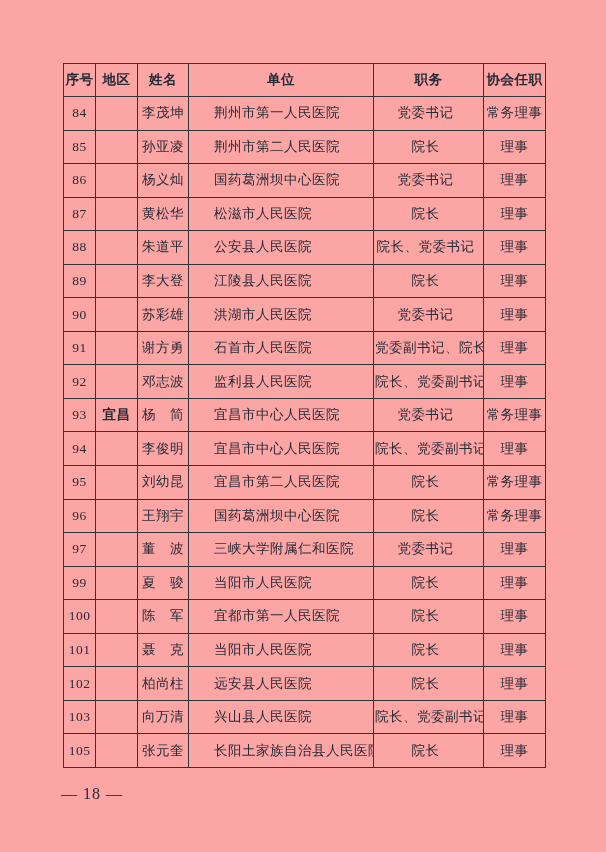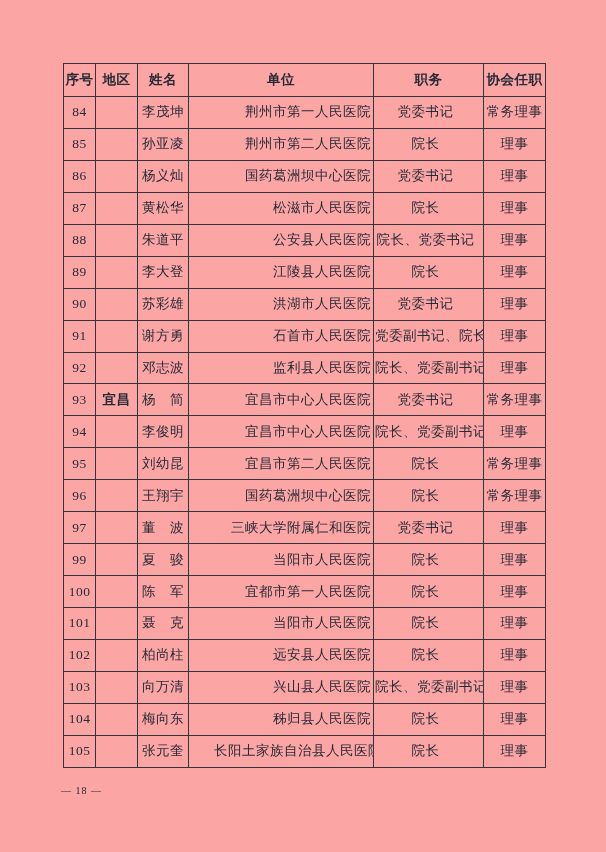--- a/index.html
+++ b/index.html
@@ -33,30 +33,30 @@
     vertical-align: middle;
     overflow: hidden;
     white-space: nowrap;
   }
   .members thead th {
     height: 32px;
     font-weight: 700;
   }
   .members tbody td { height: 30.6px; }
   .members td.c-org {
-    text-align: right;
+    text-align: left;
     padding-left: 25px;
     padding-right: 2px;
   }
   .members td.c-region { font-weight: 700; }
   .members td.c-pos { padding-left: 1px; padding-right: 7px; }
   .page-number {
     position: absolute;
     left: 61px; top: 785px;
-    font-size: 10px;
+    font-size: 16px;
     letter-spacing: 1px;
     color: #272b36;
   }
 </style>
 </head>
 <body>
 
 <div class="page">
 
   <table class="members">
@@ -225,28 +225,20 @@
     </tr>
         <tr>
       <td class="c-no">103</td>
       <td class="c-region"></td>
       <td class="c-name">向万清</td>
       <td class="c-org">兴山县人民医院</td>
       <td class="c-pos">院长、党委副书记</td>
       <td class="c-role">理事</td>
     </tr>
         <tr>
-      <td class="c-no">104</td>
-      <td class="c-region"></td>
-      <td class="c-name">梅向东</td>
-      <td class="c-org">秭归县人民医院</td>
-      <td class="c-pos">院长</td>
-      <td class="c-role">理事</td>
-    </tr>
-        <tr>
       <td class="c-no">105</td>
       <td class="c-region"></td>
       <td class="c-name">张元奎</td>
       <td class="c-org">长阳土家族自治县人民医院</td>
       <td class="c-pos">院长</td>
       <td class="c-role">理事</td>
     </tr>
       </tbody>
   </table>
 

